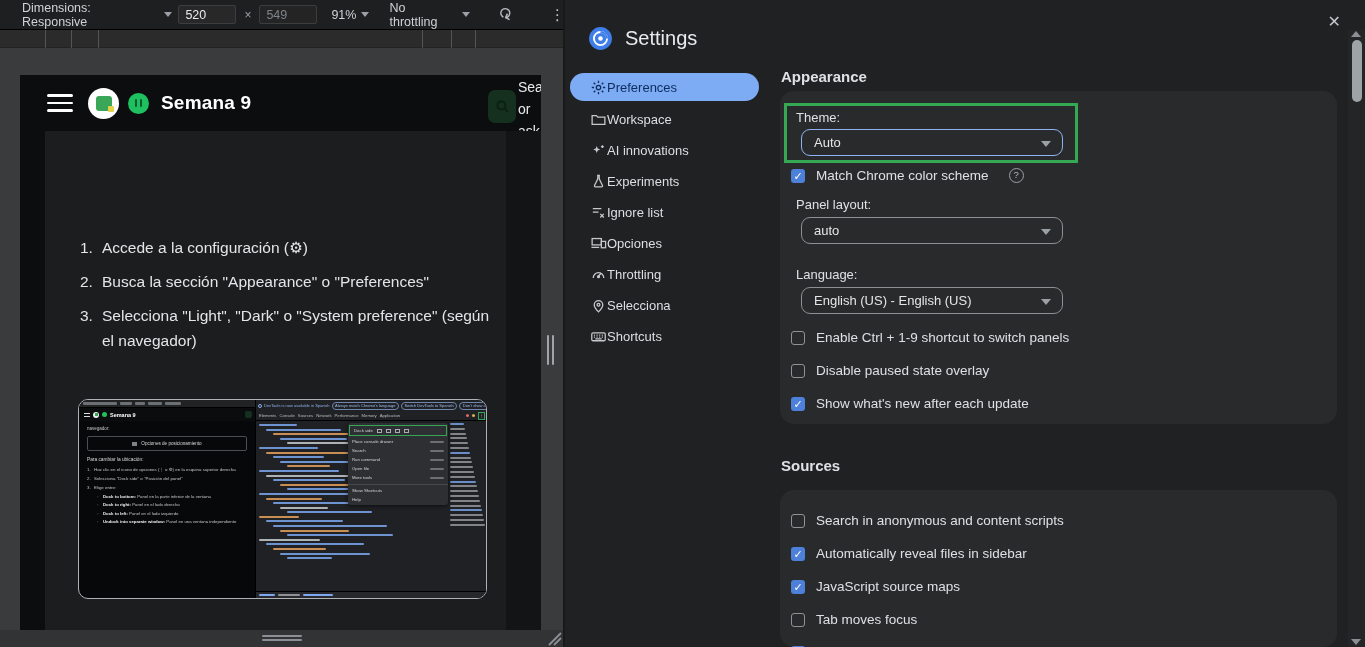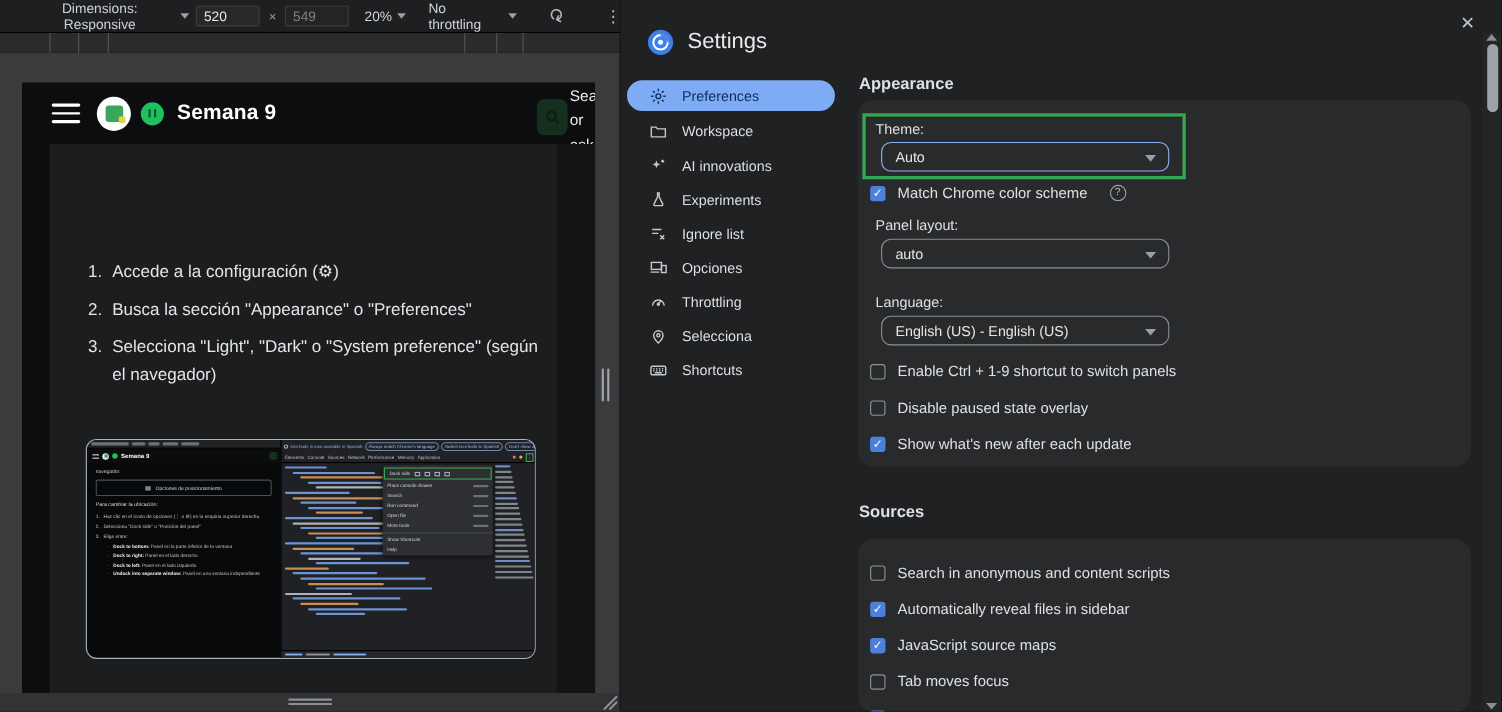--- a/index.html
+++ b/index.html
@@ -9,21 +9,21 @@
     font-family:"Liberation Sans","DejaVu Sans",sans-serif;
     background:#202122; color:#dfe1e4;
   }
   
   .left-region { position:absolute; left:0; top:0; width:565px; height:647px; background:#3a3b3c; }
   .dev-toolbar {
     position:absolute; left:0; top:0; width:565px; height:30px; background:#1e1f20;
     display:flex; align-items:center; font-size:12.5px; color:#cfd2d6; border-bottom:1px solid #000;
   }
   .dev-toolbar .caret { width:0; height:0; border-left:4px solid transparent; border-right:4px solid transparent; border-top:5px solid #9aa0a6; margin:0 6px 0 5px; display:inline-block; }
-  .dim-label { margin-left:22px;text-align:center; }
+  .dim-label { margin-left:22px; }
   .size-box { width:58px; height:19px; background:#282829; border:1px solid #3c3d3f; border-radius:2px; color:#e8eaed; font-size:12.5px; padding:0 6px; line-height:17px; }
   .size-box.dim { color:#7f8388; background:#242425; }
   .times { color:#9aa0a6; margin:0 8px; font-size:12px; }
   .tb-item { margin-left:14px; display:flex; align-items:center; }
   .rotate-ic { margin-left:22px; font-size:17px; color:#b4b8bc; transform:rotate(70deg); }
   .dots-ic { margin-left:38px; color:#c0c3c7; font-size:15px; letter-spacing:0; }
   .media-bar { position:absolute; left:0; top:30px; width:565px; height:18px; background:#2b2b2c; border-bottom:1px solid #222; }
   .media-bar i { position:absolute; top:0; width:1px; height:18px; background:#525456; }
   
   .page { position:absolute; left:20px; top:75px; width:521px; height:555px; background:#1b1d1f; overflow:hidden; }
@@ -98,21 +98,21 @@
   .corner-grip { position:absolute; left:545px; top:-3px; }
   .v-handle { position:absolute; left:547px; top:335px; display:flex; gap:3px; }
   .v-handle i { display:block; width:2px; height:30px; background:#a0a4a8; border-radius:1px; }
   .seam { position:absolute; left:563px; top:0; width:2px; height:647px; background:#19191a; }
   
   .settings { position:absolute; left:565px; top:0; width:800px; height:647px; background:#202122; }
   .set-header { position:absolute; left:23px; top:26px; display:flex; align-items:center; gap:12px; }
   .set-title { font-size:20px; color:#e8eaed; }
   .close-x { position:absolute; right:24px; top:14px; font-size:16px; color:#c2c6ca; line-height:16px; }
   .side-list { position:absolute; left:0px; top:73px; width:200px; }
-  .side-item { height:31px; display:flex; align-items:center; gap:13px; padding-left:25px; font-size:13px; font-weight:500; color:#dcdfe3; }
+  .side-item { height:31px; display:flex; align-items:center; padding-left:25px; font-size:13px; font-weight:500; color:#dcdfe3; }
   .side-item svg { width:17px; height:17px; stroke:#c6c9cc; fill:none; stroke-width:1.8; flex:0 0 17px; }
   .side-item.sel { background:#7dabf4; border-radius:16px; margin:0 6px 3px 5px; padding-left:20px; height:28px; color:#0c2d5e; }
   .side-item.sel svg { stroke:#0c2d5e; }
   .set-content { position:absolute; left:215px; top:0; width:557px; }
   .sec-head { font-size:15px; font-weight:700; color:#dde0e5; }
   .card { background:#292a2b; border-radius:14px; width:557px; position:relative; }
   .greenbox { position:absolute; left:4px; top:12px; width:294px; height:60px; border:3px solid #34a853; }
   .fld-label { font-size:13px; color:#dde0e4; }
   .selectbox { width:262px; height:27px; border:1px solid #8c9094; border-radius:9px; display:flex; align-items:center; padding:0 12px; font-size:13px; color:#e4e6e8; position:relative; background:#292a2b; }
   .selectbox .sc { position:absolute; right:11px; top:11px; width:0; height:0; border-left:5px solid transparent; border-right:5px solid transparent; border-top:6px solid #9aa0a6; }
@@ -136,21 +136,21 @@
 
   <section class="left-region">
 
     <div class="dev-toolbar">
       <span class="dim-label">Dimensions: Responsive</span>
       <span class="caret"></span>
       <input class="size-box" readonly="" value="520" style="">
       <span class="times">×</span>
       <input class="size-box dim" readonly="" value="549" style="">
       <span class="tb-item">
-        <span>20%</span>
+        <span>91%</span>
         <span class="caret"></span>
       </span>
       <span class="tb-item">
         <span>No throttling</span>
         <span class="caret"></span>
       </span>
       <span class="rotate-ic">⟳</span>
       <span class="dots-ic">⋮</span>
     </div>
 

